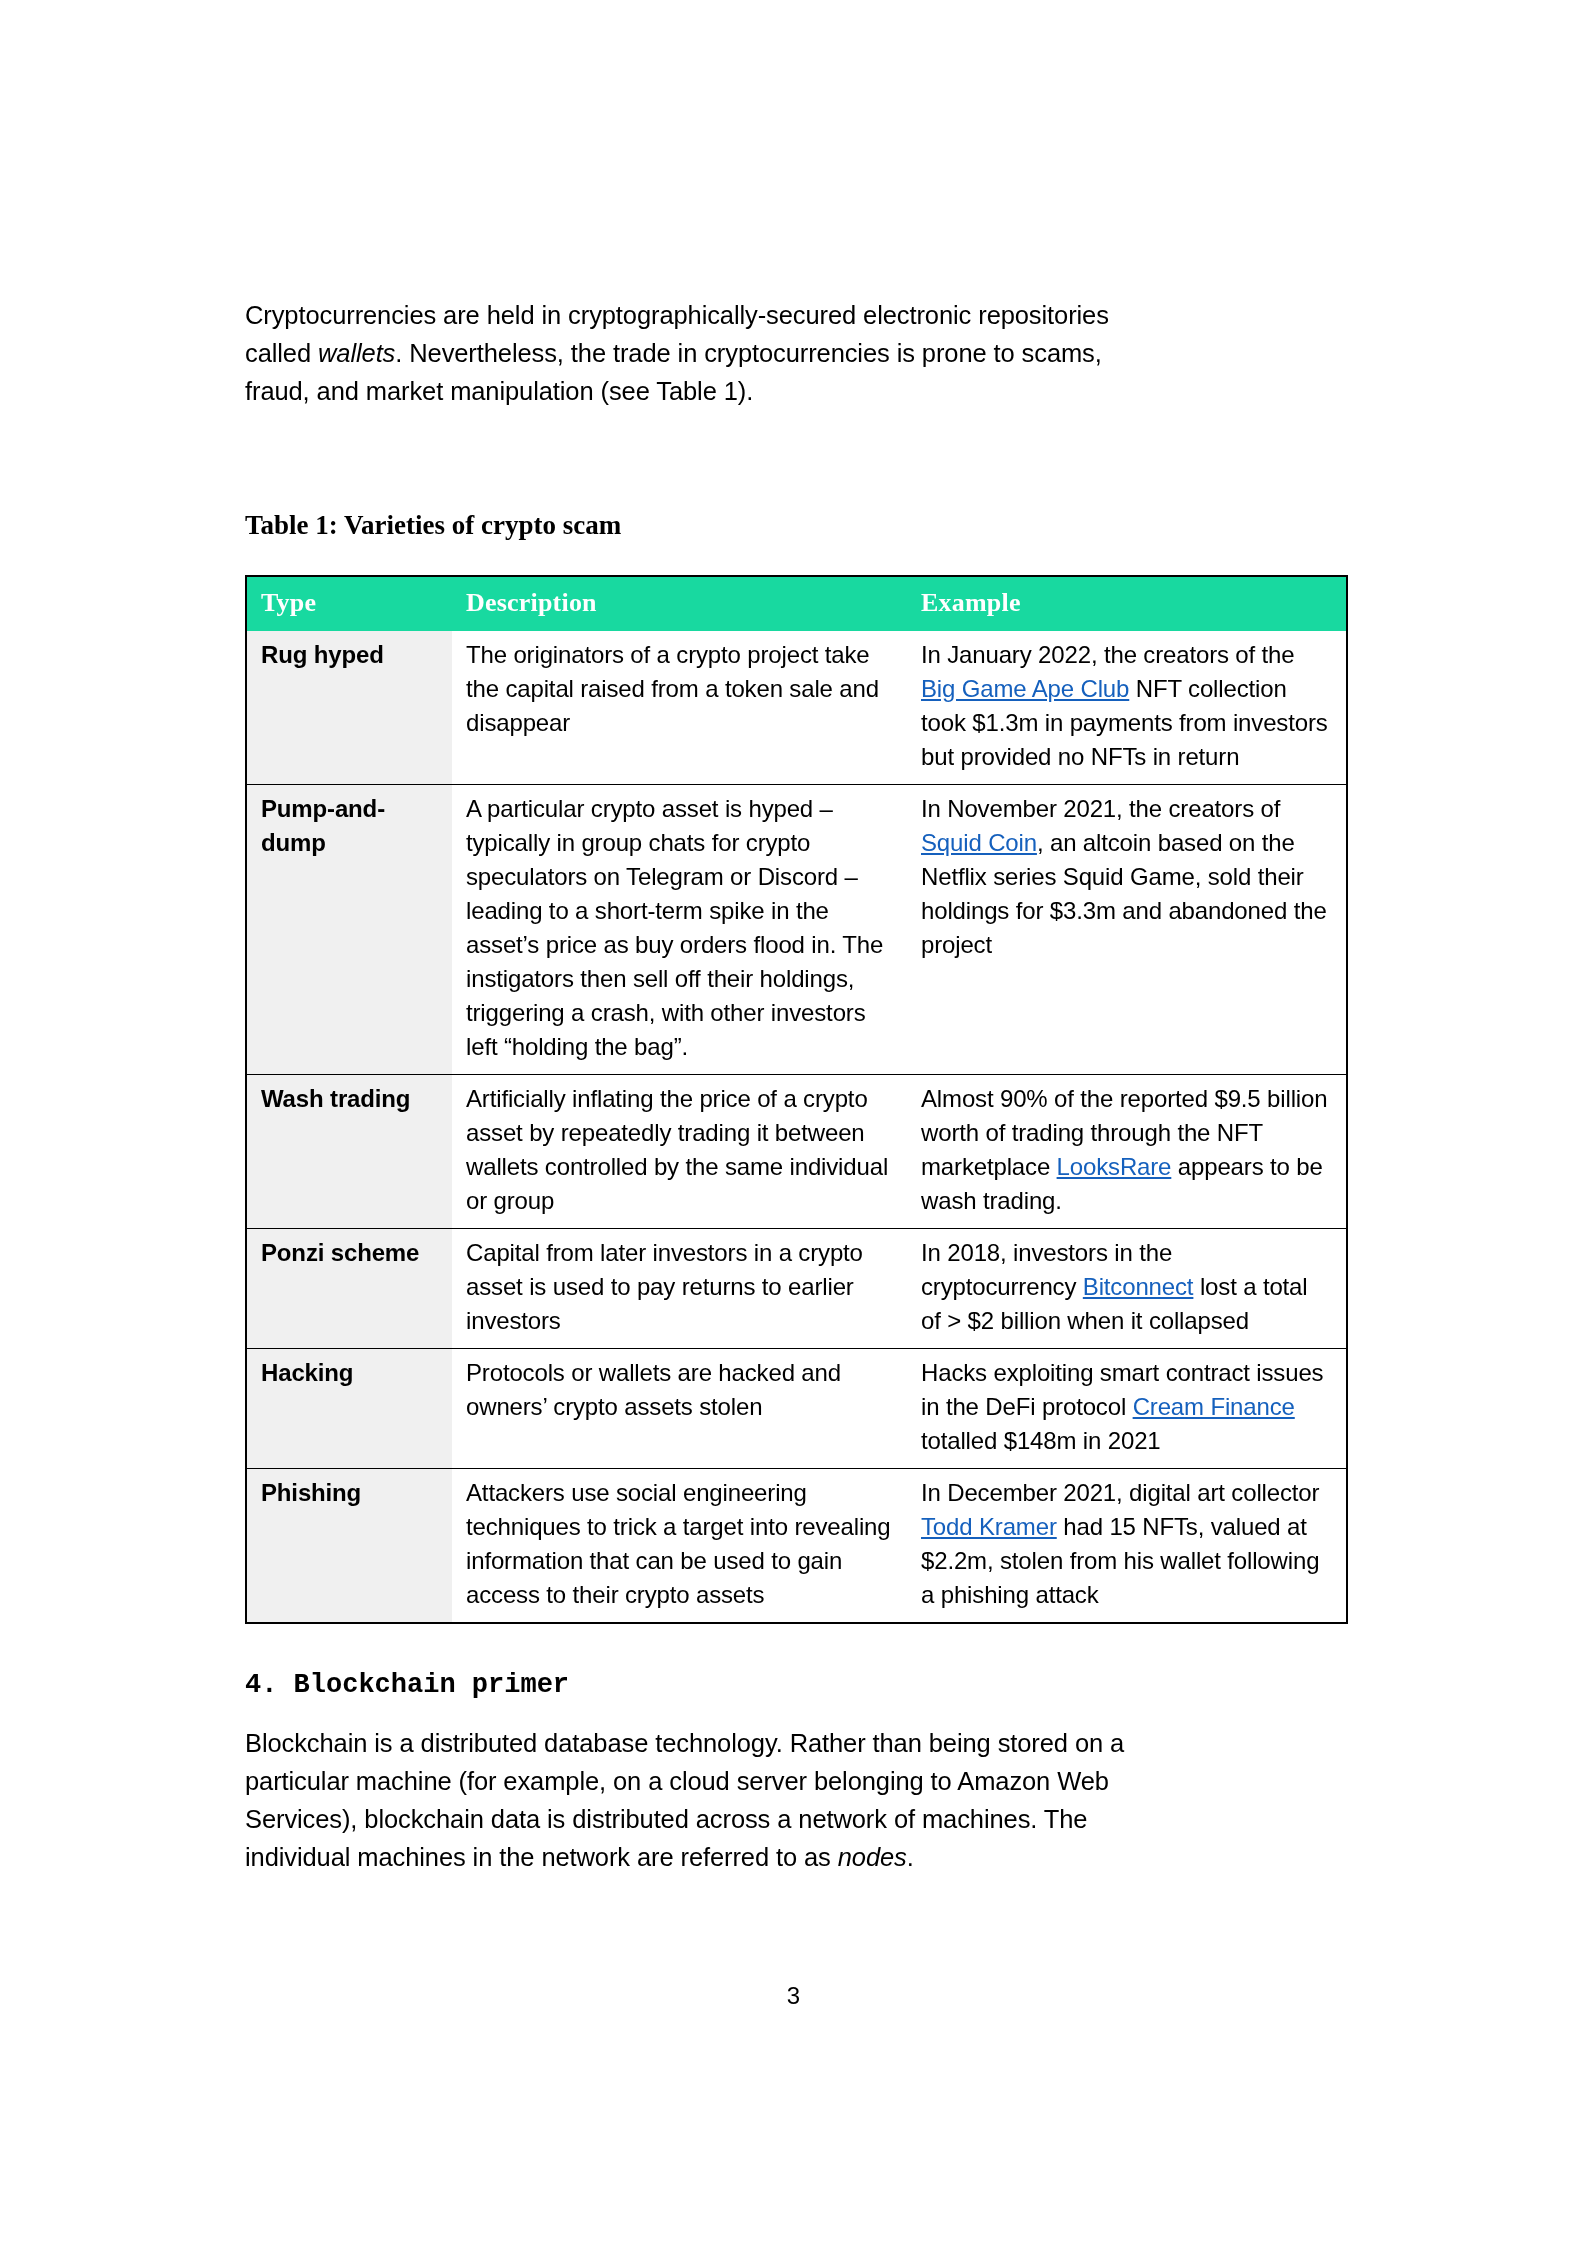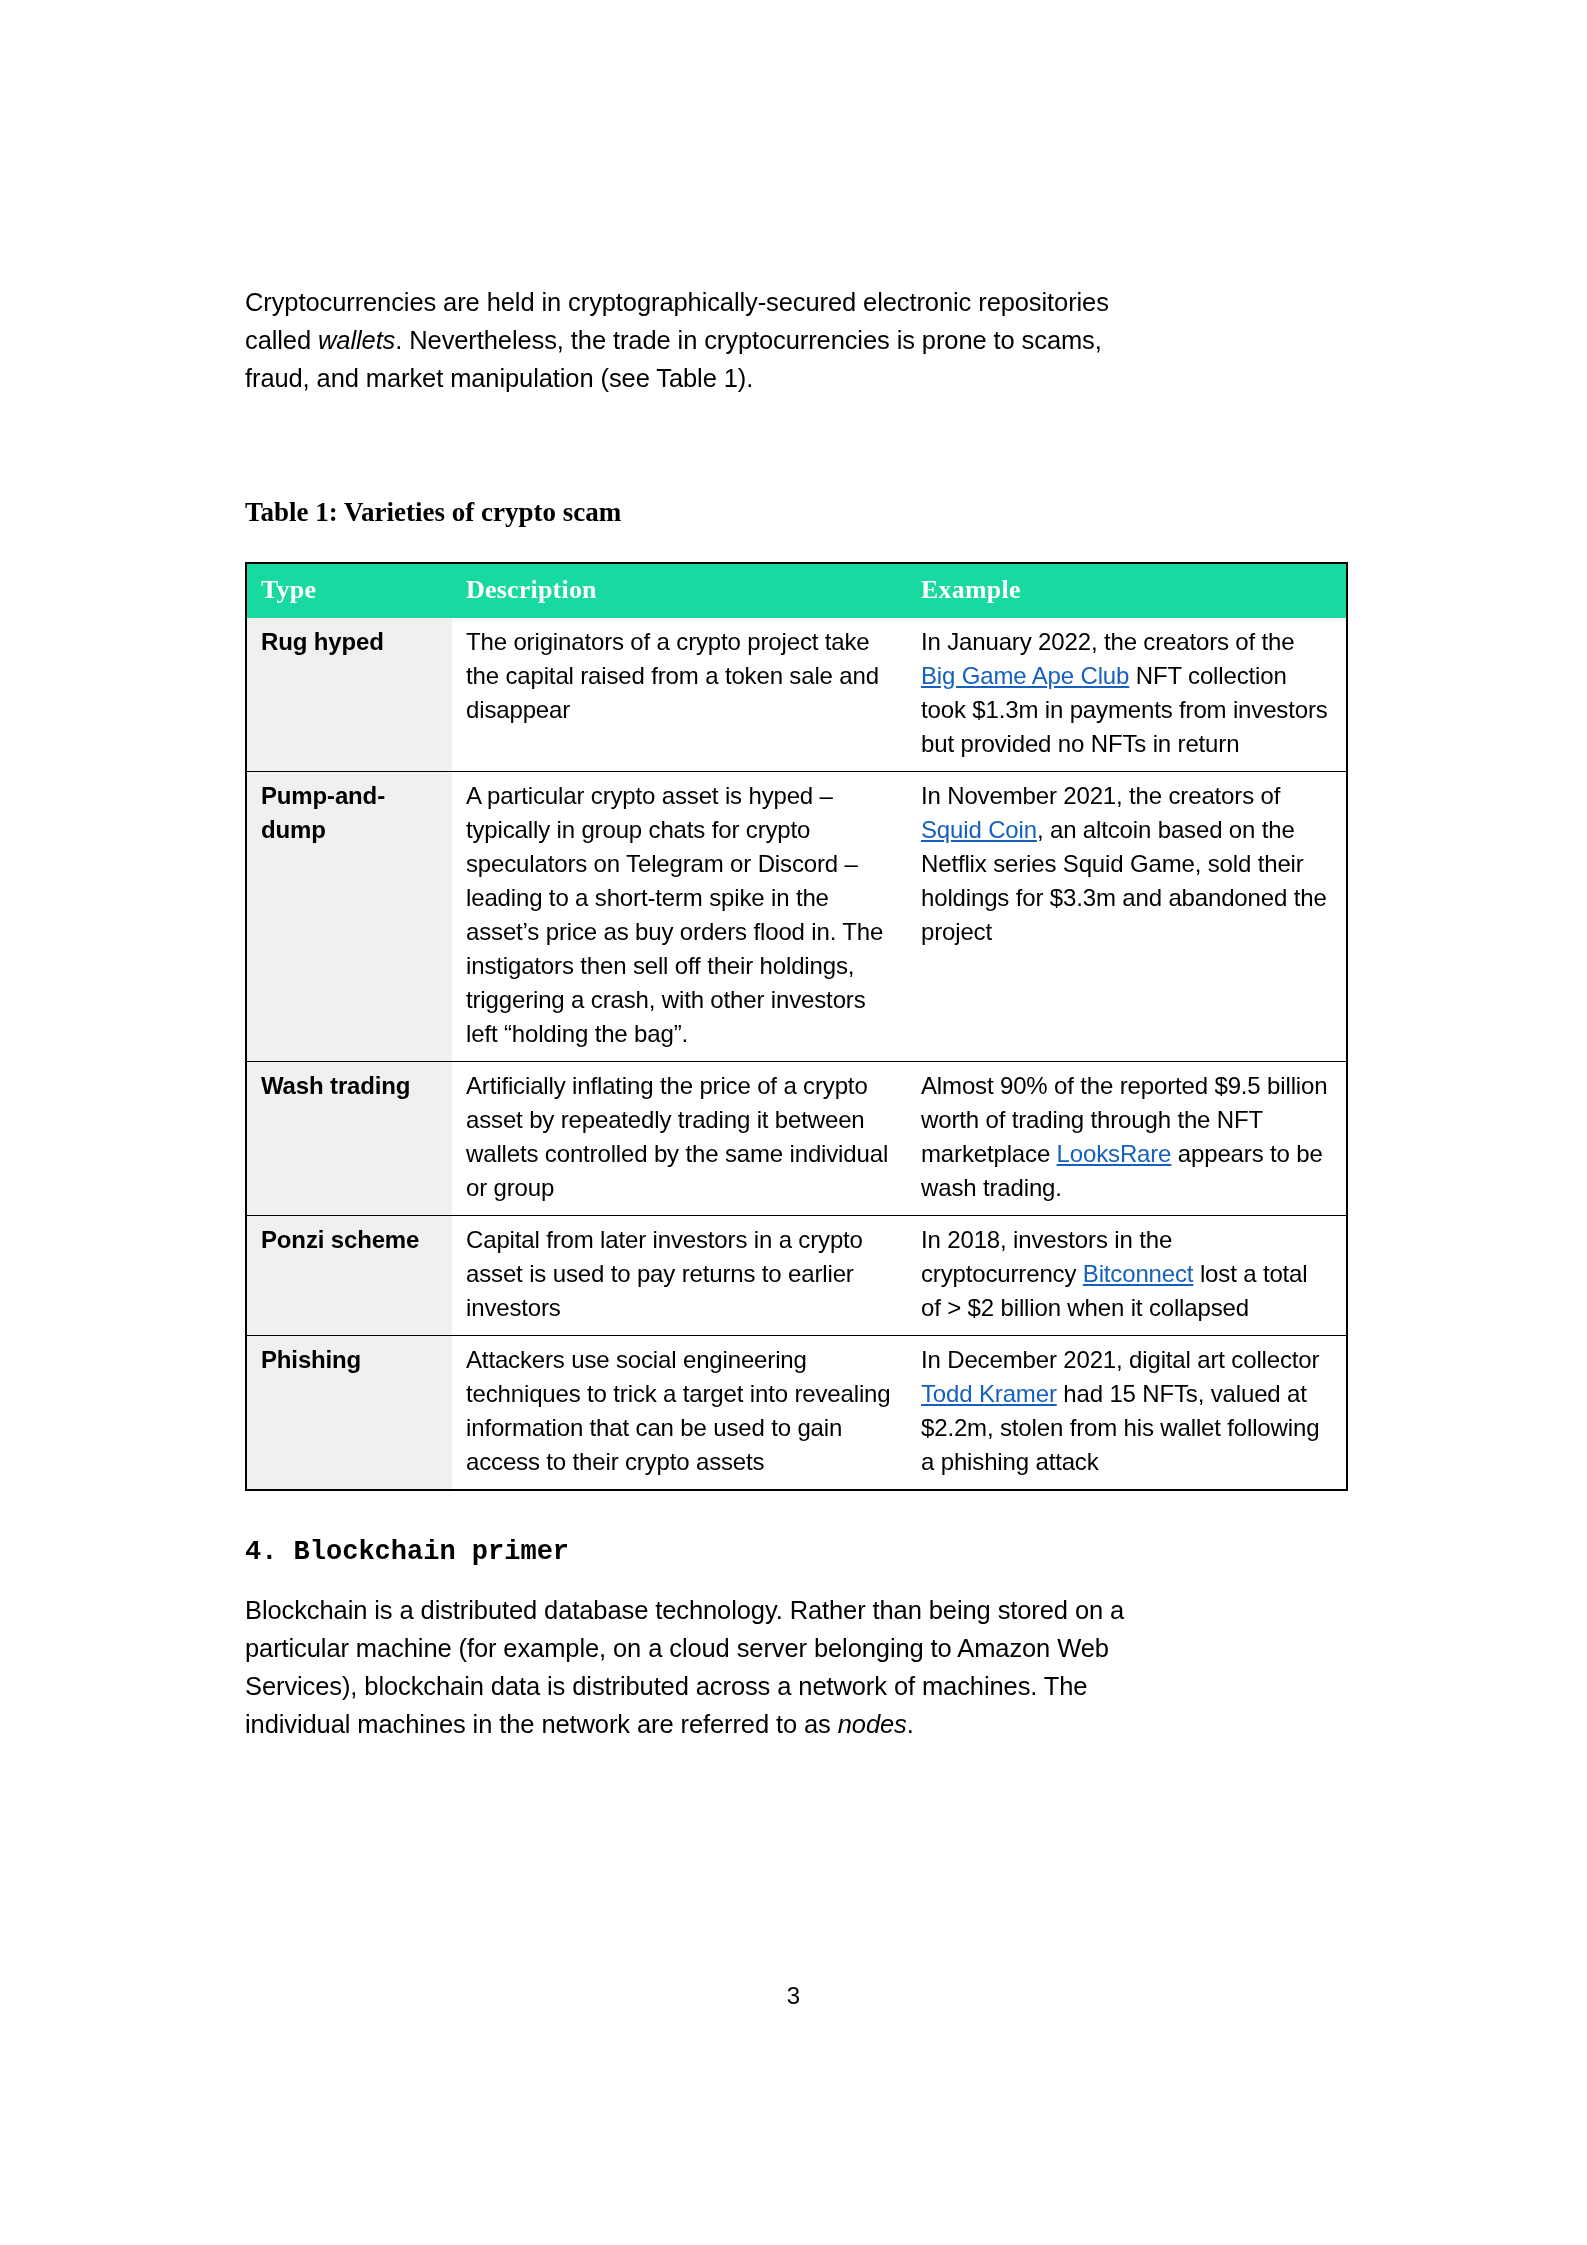--- a/index.html
+++ b/index.html
@@ -12,21 +12,21 @@
     width: 1587px;
     height: 2245px;
     background: #ffffff;
     margin: 0 auto;
     overflow: hidden;
     font-family: "Liberation Sans", sans-serif;
   }
   .content {
     position: absolute;
     left: 245px;
-    top: 283px;
+    top: 296px;
     width: 916px;
   }
   p.body-para {
     font-family: "Liberation Sans", sans-serif;
     font-size: 25.5px;
     line-height: 38px;
     color: #000000;
     margin: 0;
     letter-spacing: -0.1px;
   }
@@ -155,20 +155,25 @@
           <td>Artificially inflating the price of a crypto asset by repeatedly trading it between wallets controlled by the same individual or group</td>
           <td><span>Almost 90% of the reported $9.5 billion worth of trading through the NFT marketplace </span><a class="doclink">LooksRare</a><span> appears to be wash trading.</span></td>
         </tr>
 
         <tr>
           <td class="type-cell">Ponzi scheme</td>
           <td>Capital from later investors in a crypto asset is used to pay returns to earlier investors</td>
           <td><span>In 2018, investors in the cryptocurrency </span><a class="doclink">Bitconnect</a><span> lost a total of &gt; $2 billion when it collapsed</span></td>
         </tr>
 
+        <tr>
+          <td class="type-cell">Hacking</td>
+          <td>Protocols or wallets are hacked and owners’ crypto assets stolen</td>
+          <td><span>Hacks exploiting smart contract issues in the DeFi protocol </span><a class="doclink">Cream Finance</a><span> totalled $148m in 2021</span></td>
+        </tr>
 
         <tr>
           <td class="type-cell">Phishing</td>
           <td>Attackers use social engineering techniques to trick a target into revealing information that can be used to gain access to their crypto assets</td>
           <td><span>In December 2021, digital art collector </span><a class="doclink">Todd Kramer</a><span> had 15 NFTs, valued at $2.2m, stolen from his wallet following a phishing attack</span></td>
         </tr>
 
       </tbody>
     </table>
 

